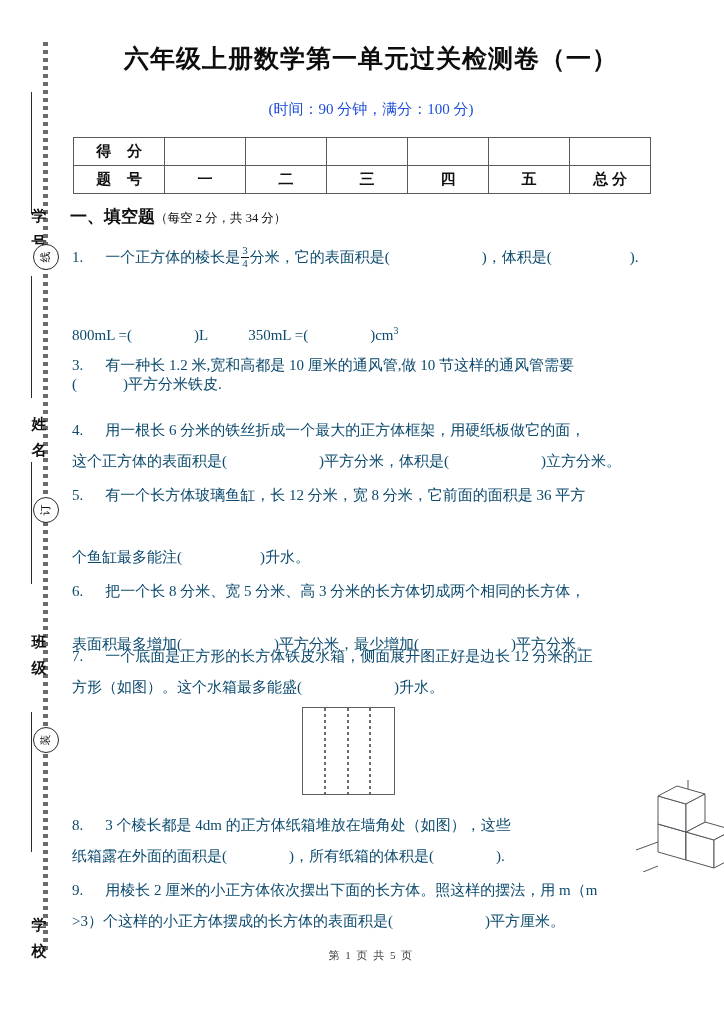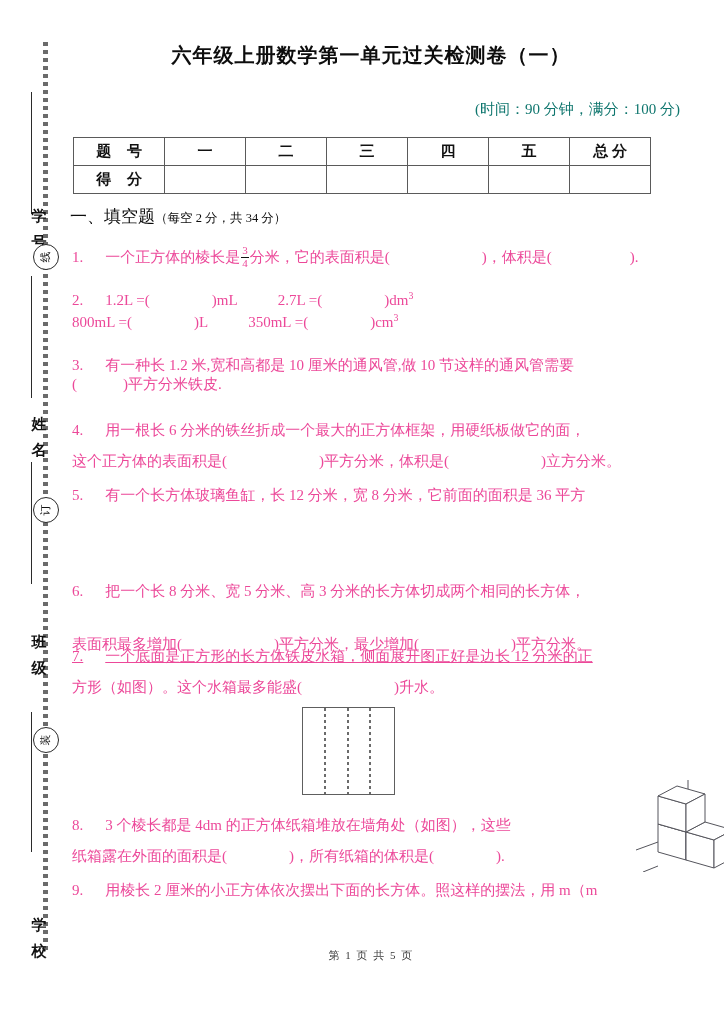--- a/index.html
+++ b/index.html
@@ -78,32 +78,32 @@
     left: 62px;
     top: 0;
     width: 662px;
     height: 1024px;
   }
   #paper-title {
     position: absolute;
     left: 0; top: 42px;
     width: 618px;
     text-align: center;
-    font-size: 20px;
+    font-size: 25px;
     font-weight: bold;
     letter-spacing: 1px;
     color: #0d0d0d;
   }
   #paper-subtitle {
     position: absolute;
     left: 0; top: 100px;
     width: 618px;
-    text-align: right;
+    text-align: center;
     font-size: 15px;
-    color: #0f766e;
+    color: #1d4ed8;
   }
 
   
   #score-table {
     position: absolute;
     left: 11px;
     top: 137px;
     width: 578px;
     border-collapse: collapse;
     table-layout: fixed;
@@ -125,36 +125,36 @@
 
   
   .section-head {
     position: absolute;
     left: 8px;
     font-size: 16px;
     color: #0d0d0d;
     white-space: nowrap;
   }
   .section-head .sec-title {
-    font-weight: normal;
+    font-weight: bold;
     font-size: 17px;
   }
   .section-head .sec-note {
     font-size: 12.5px;
     font-weight: normal;
   }
 
   
   .q {
     position: absolute;
     left: 10px;
     width: 640px;
     font-size: 15px;
     line-height: 30px;
-    color: #ec4899;
+    color: #0c4a6e;
     white-space: nowrap;
   }
   .gap-s { display: inline-block; width: 46px; }
   .gap-m { display: inline-block; width: 62px; }
   .gap-l { display: inline-block; width: 78px; }
   .gap-xl { display: inline-block; width: 92px; }
   .spacer-s { display: inline-block; width: 22px; }
   .spacer-m { display: inline-block; width: 40px; }
   .num { font-family: "Liberation Serif", "DejaVu Serif", serif; }
   sup { font-size: 0.66em; vertical-align: super; line-height: 0; }
@@ -235,81 +235,81 @@
   </div>
 
   <div id="content">
 
     <div id="paper-title">六年级上册数学第一单元过关检测卷（一）</div>
     <div id="paper-subtitle">(时间：90 分钟，满分：100 分)</div>
 
     <table id="score-table">
       <tbody>
           <tr>
+        <td class="rowhead">得 分</td>
+        <td></td>
+        <td></td>
+        <td></td>
+        <td></td>
+        <td></td>
+        <td></td>
+      </tr>
+      <tr>
         <td class="rowhead">题 号</td>
         <td>一</td>
         <td>二</td>
         <td>三</td>
         <td>四</td>
         <td>五</td>
         <td>总 分</td>
       </tr>
-      <tr>
-        <td class="rowhead">得 分</td>
-        <td></td>
-        <td></td>
-        <td></td>
-        <td></td>
-        <td></td>
-        <td></td>
-      </tr>
     </tbody>
       </table>
 
     <div class="section-head" style="top:205px;">
       <span class="sec-title">一、填空题</span><span class="sec-note">（每空 2 分，共 34 分）</span>
     </div>
 
     <div class="q" style="top:242px;">
       <span>1.</span><span class="spacer-s"></span><span>一个正方体的棱长是</span><span class="frac"><span class="numer">3</span><span class="denom">4</span></span><span>分米，它的表面积是(</span><span class="gap-xl"></span><span>)，体积是(</span><span class="gap-l"></span><span>).</span>
     </div>
 
-    <div class="q" style="top:285px;">
-      <span>2.</span><span class="spacer-s"></span><span class="num">1.2L =(</span><span class="gap-m"></span><span class="num">)mL</span><span class="spacer-m"></span><span class="num">2.7L =(</span><span class="gap-m"></span><span class="num">)dm</span><sup>3</sup>
-    </div>
-    <div class="q" style="top:307px;">
+    <div class="q" style="top:320px;">
       <span class="num">800mL =(</span><span class="gap-m"></span><span class="num">)L</span><span class="spacer-m"></span><span class="num">350mL =(</span><span class="gap-m"></span><span class="num">)cm</span><sup>3</sup>
     </div>
 
     <div class="q" style="top:350px;">
       <span>3.</span><span class="spacer-s"></span><span>有一种长 1.2 米,宽和高都是 10 厘米的通风管,做 10 节这样的通风管需要</span>
     </div>
     <div class="q" style="top:369px;">
       <span>(</span><span class="gap-s"></span><span>)平方分米铁皮.</span>
     </div>
 
     <div class="q" style="top:415px;">
       <span>4.</span><span class="spacer-s"></span><span>用一根长 6 分米的铁丝折成一个最大的正方体框架，用硬纸板做它的面，</span>
     </div>
     <div class="q" style="top:446px;">
       <span>这个正方体的表面积是(</span><span class="gap-xl"></span><span>)平方分米，体积是(</span><span class="gap-xl"></span><span>)立方分米。</span>
     </div>
 
     <div class="q" style="top:480px;">
       <span>5.</span><span class="spacer-s"></span><span>有一个长方体玻璃鱼缸，长 12 分米，宽 8 分米，它前面的面积是 36 平方</span>
     </div>
+    <div class="q" style="top:542px;">
+      <span>个鱼缸最多能注(</span><span class="gap-l"></span><span>)升水。</span>
+    </div>
 
     <div class="q" style="top:576px;">
       <span>6.</span><span class="spacer-s"></span><span>把一个长 8 分米、宽 5 分米、高 3 分米的长方体切成两个相同的长方体，</span>
     </div>
     <div class="q" style="top:629px;">
       <span>表面积最多增加(</span><span class="gap-xl"></span><span>)平方分米，最少增加(</span><span class="gap-xl"></span><span>)平方分米。</span>
     </div>
 
-    <div class="q" style="top:641px;text-decoration:underline;">
+    <div class="q" style="top:641px;">
       <span>7.</span><span class="spacer-s"></span><span>一个底面是正方形的长方体铁皮水箱，侧面展开图正好是边长 12 分米的正</span>
     </div>
     <div class="q" style="top:672px;">
       <span>方形（如图）。这个水箱最多能盛(</span><span class="gap-xl"></span><span>)升水。</span>
     </div>
 
     <div id="square-figure">
       <div class="divider" style="left:21px;"></div>
       <div class="divider" style="left:44px;"></div>
       <div class="divider" style="left:66px;"></div>
@@ -342,17 +342,20 @@
     <div class="q" style="top:810px;">
       <span>8.</span><span class="spacer-s"></span><span>3 个棱长都是 4dm 的正方体纸箱堆放在墙角处（如图），这些</span>
     </div>
     <div class="q" style="top:841px;">
       <span>纸箱露在外面的面积是(</span><span class="gap-m"></span><span>)，所有纸箱的体积是(</span><span class="gap-m"></span><span>).</span>
     </div>
 
     <div class="q" style="top:875px;">
       <span>9.</span><span class="spacer-s"></span><span>用棱长 2 厘米的小正方体依次摆出下面的长方体。照这样的摆法，用 m（m</span>
     </div>
+    <div class="q" style="top:906px;">
+      <span>&gt;3）个这样的小正方体摆成的长方体的表面积是(</span><span class="gap-xl"></span><span>)平方厘米。</span>
+    </div>
 
     <div id="footer">第 1 页 共 5 页</div>
 
   </div>
 </div>
 
 </body></html>

